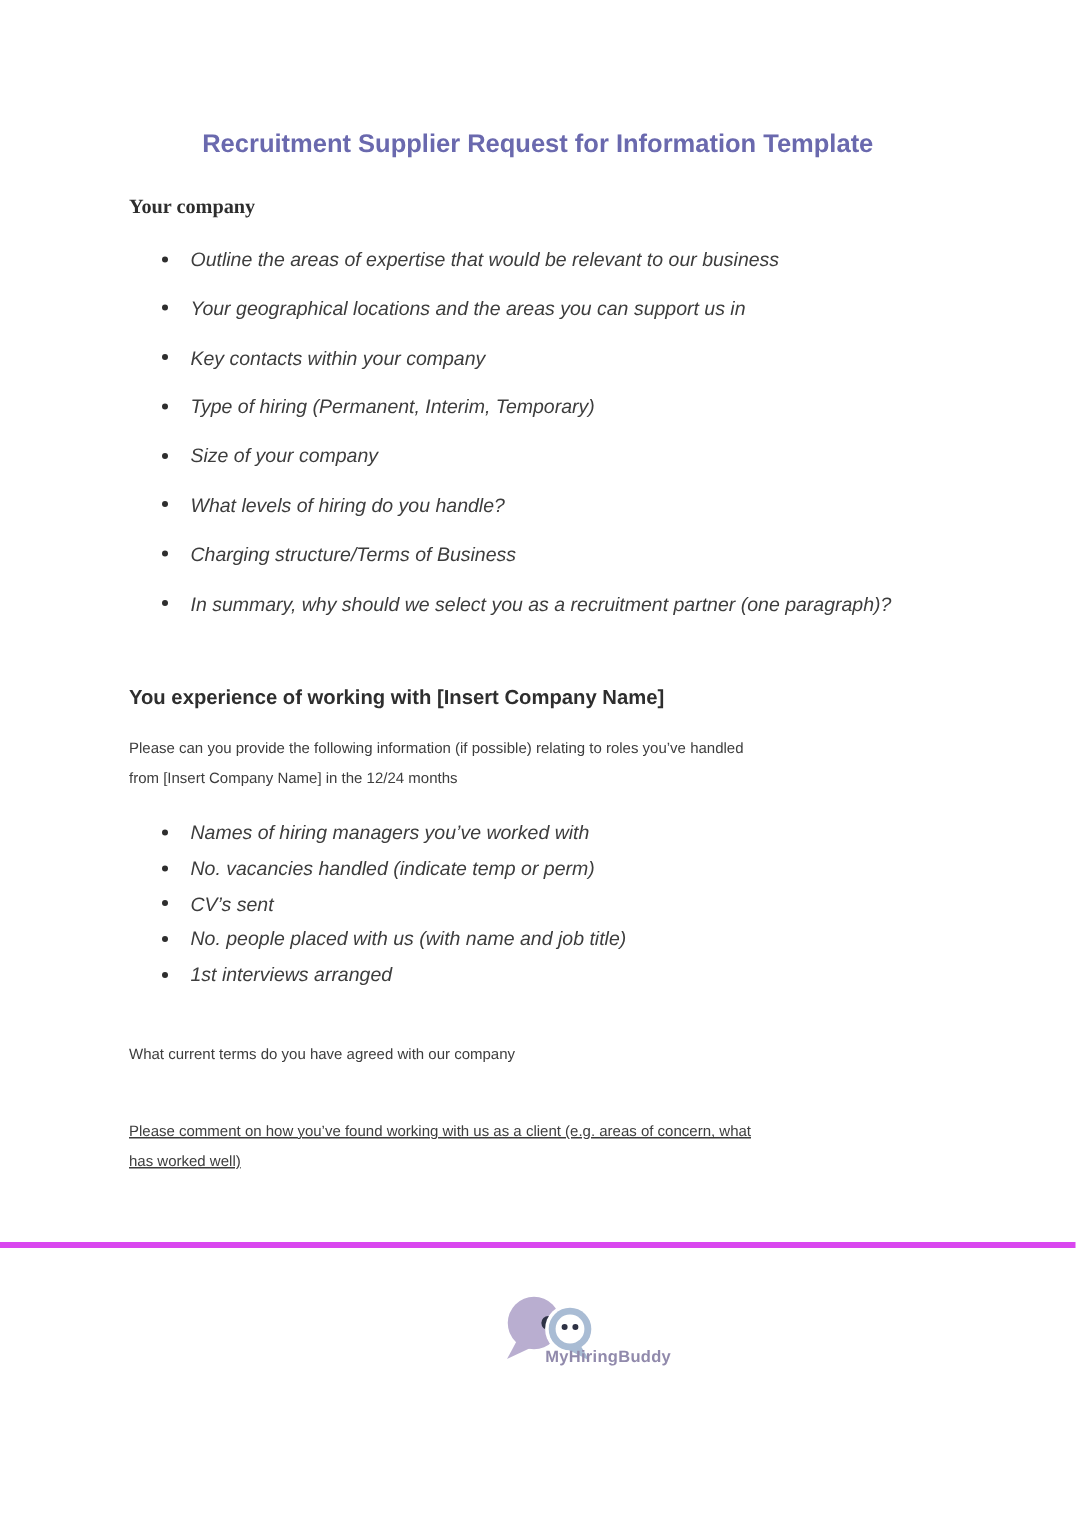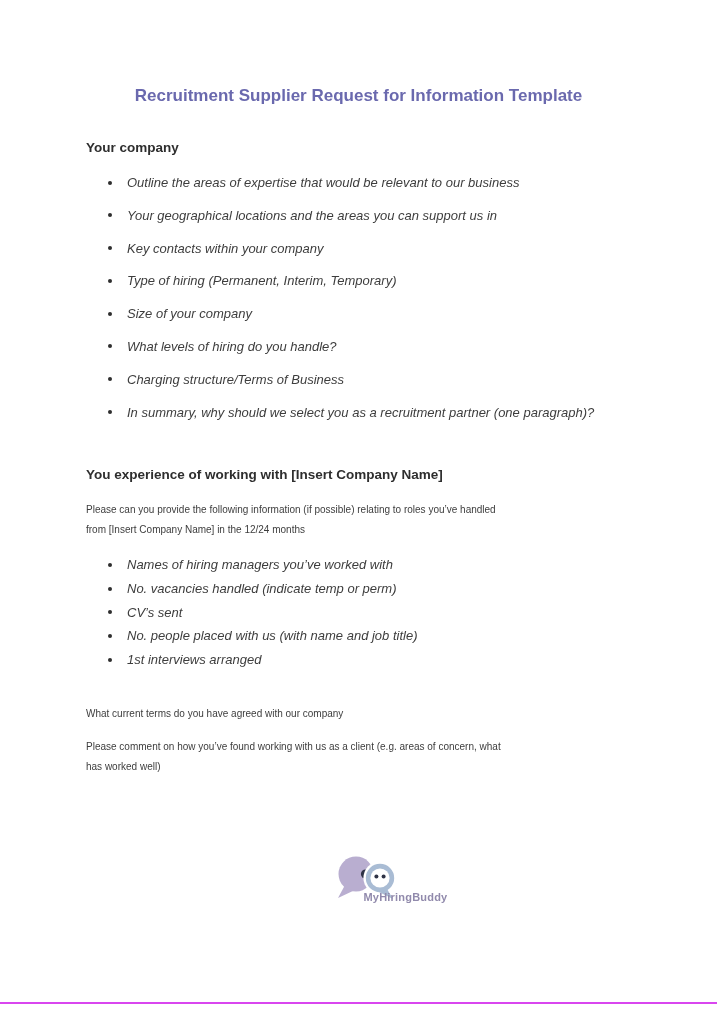--- a/index.html
+++ b/index.html
@@ -7,55 +7,55 @@
     width: 717px;
     height: 1024px;
     background: #ffffff;
     font-family: "Liberation Sans", sans-serif;
     color: #3a3a3a;
     overflow: hidden;
   }
   .page {
     position: relative;
     width: 717px;
-    height: 1004px;
+    height: 832px;
     box-sizing: border-box;
     background: #ffffff;
-    border-bottom: 2px solid #d946ef;
+    border-bottom: 4px solid #d946ef;
   }
   .content {
     padding: 0 86px;
   }
   .doc-title {
     margin: 0;
     padding-top: 86px;
     text-align: center;
     font-size: 17px;
     line-height: 20px;
     font-weight: bold;
     color: #6a69ae;
   }
   .section-heading {
     margin: 0;
     font-size: 13.5px;
     line-height: 15px;
     font-weight: bold;
     color: #2e2e2e;
   }
-  .heading-company { margin-top: 34px; }
+  .heading-company { margin-top: 24px; font-family: Liberation Serif, serif; }
   .heading-experience { margin-top: 30px; }
   .body-text {
     margin: 0;
     font-size: 10px;
     line-height: 20px;
     color: #3d3d3d;
   }
   .intro-para { margin-top: 18px; }
   .terms-para { margin-top: 30px; line-height: 15px; }
-  .feedback-para { margin-top: 16px; }
+  .feedback-para { margin-top: 34px; text-decoration: underline; }
   ul.bullet-list {
     list-style: none;
     margin: 0;
     padding: 0;
     margin-left: 21px;
   }
   ul.list-loose { margin-top: 20px; }
   ul.list-tight { margin-top: 17px; }
   ul.bullet-list li {
     position: relative;

